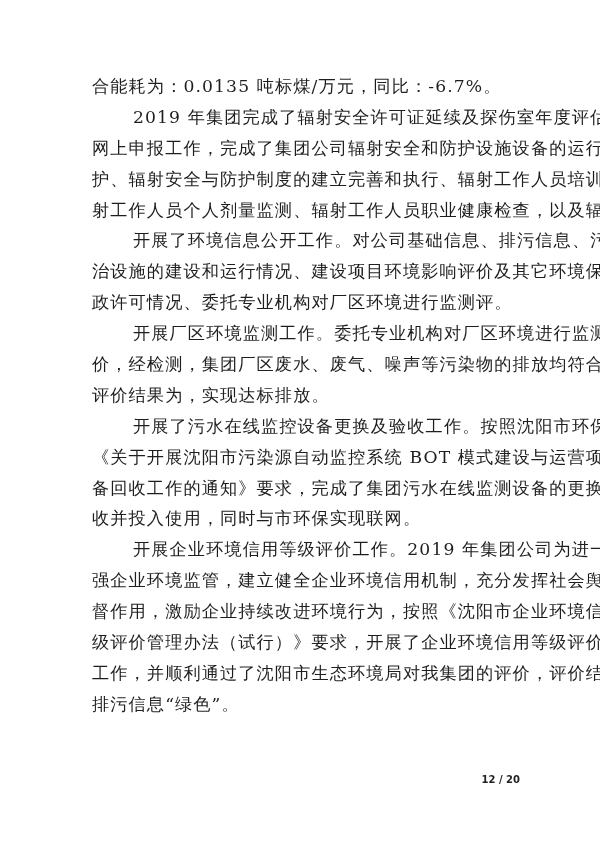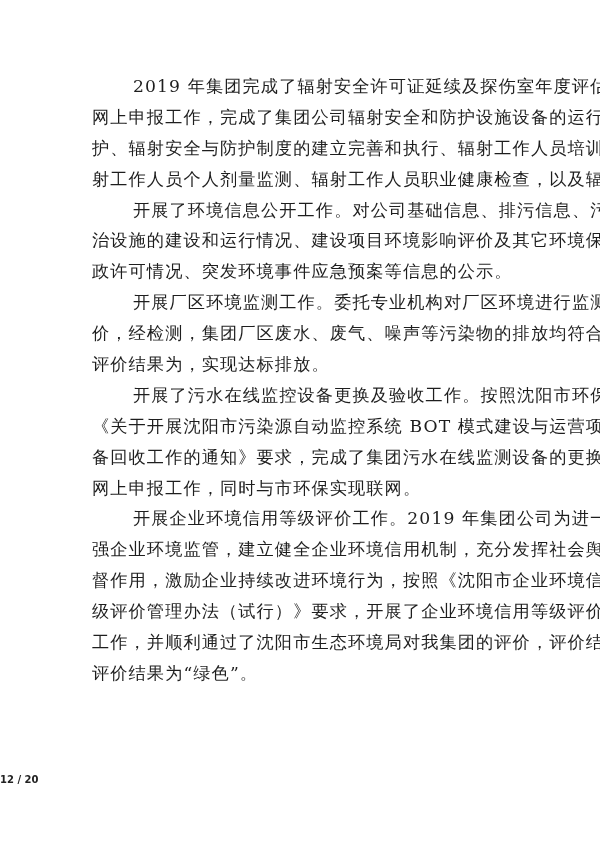--- a/index.html
+++ b/index.html
@@ -9,51 +9,52 @@
     color: #1e1e1e;
   }
   .page { position: absolute; left: 0; top: 0; width: 600px; height: 848px; }
   .body-text { position: absolute; left: 92px; top: 76px; width: 420px; }
   .line {
     height: 30.9px; line-height: 20px; font-size: 17.2px; white-space: nowrap;
     letter-spacing: 1.1px;
   }
   .line.indent { padding-left: 41px; }
   .page-number {
-    position: absolute; left: 0; width: 520px; top: 774px; text-align: left;
+    position: absolute; left: 0; width: 520px; top: 774px; text-align: right;
     font-family: "DejaVu Sans", "Liberation Sans", sans-serif; font-size: 10px; font-weight: bold; color: #222;
   }
 </style>
 </head>
 <body>
 
 <div class="page">
   <div class="body-text">
 
+    <div class="line">合能耗为：0.0135 吨标煤/万元，同比：-6.7%。</div>
 
     <div class="line indent">2019 年集团完成了辐射安全许可证延续及探伤室年度评估报告</div>
     <div class="line">网上申报工作，完成了集团公司辐射安全和防护设施设备的运行与维</div>
     <div class="line">护、辐射安全与防护制度的建立完善和执行、辐射工作人员培训、辐</div>
     <div class="line">射工作人员个人剂量监测、辐射工作人员职业健康检查，以及辐射安</div>
 
     <div class="line indent">开展了环境信息公开工作。对公司基础信息、排污信息、污染防</div>
     <div class="line">治设施的建设和运行情况、建设项目环境影响评价及其它环境保护行</div>
-    <div class="line">政许可情况、突发环境事件应急预案等信息的公示。</div>
+    <div class="line">政许可情况、委托专业机构对厂区环境进行监测评。</div>
 
     <div class="line indent">开展厂区环境监测工作。委托专业机构对厂区环境进行监测评</div>
     <div class="line">价，经检测，集团厂区废水、废气、噪声等污染物的排放均符合法律</div>
     <div class="line">评价结果为，实现达标排放。</div>
 
     <div class="line indent">开展了污水在线监控设备更换及验收工作。按照沈阳市环保局</div>
     <div class="line">《关于开展沈阳市污染源自动监控系统 BOT 模式建设与运营项目设</div>
     <div class="line">备回收工作的通知》要求，完成了集团污水在线监测设备的更换、验</div>
-    <div class="line">网上申报工作，同时与市环保实现联网。</div>
+    <div class="line">收并投入使用，同时与市环保实现联网。</div>
 
     <div class="line indent">开展企业环境信用等级评价工作。2019 年集团公司为进一步加</div>
     <div class="line">强企业环境监管，建立健全企业环境信用机制，充分发挥社会舆论监</div>
     <div class="line">督作用，激励企业持续改进环境行为，按照《沈阳市企业环境信用等</div>
     <div class="line">级评价管理办法（试行）》要求，开展了企业环境信用等级评价申报</div>
     <div class="line">工作，并顺利通过了沈阳市生态环境局对我集团的评价，评价结果为</div>
-    <div class="line">评价结果为“绿色”。</div>
+    <div class="line">排污信息“绿色”。</div>
   </div>
 
   <div class="page-number">12 / 20</div>
 </div>
 
 </body></html>

